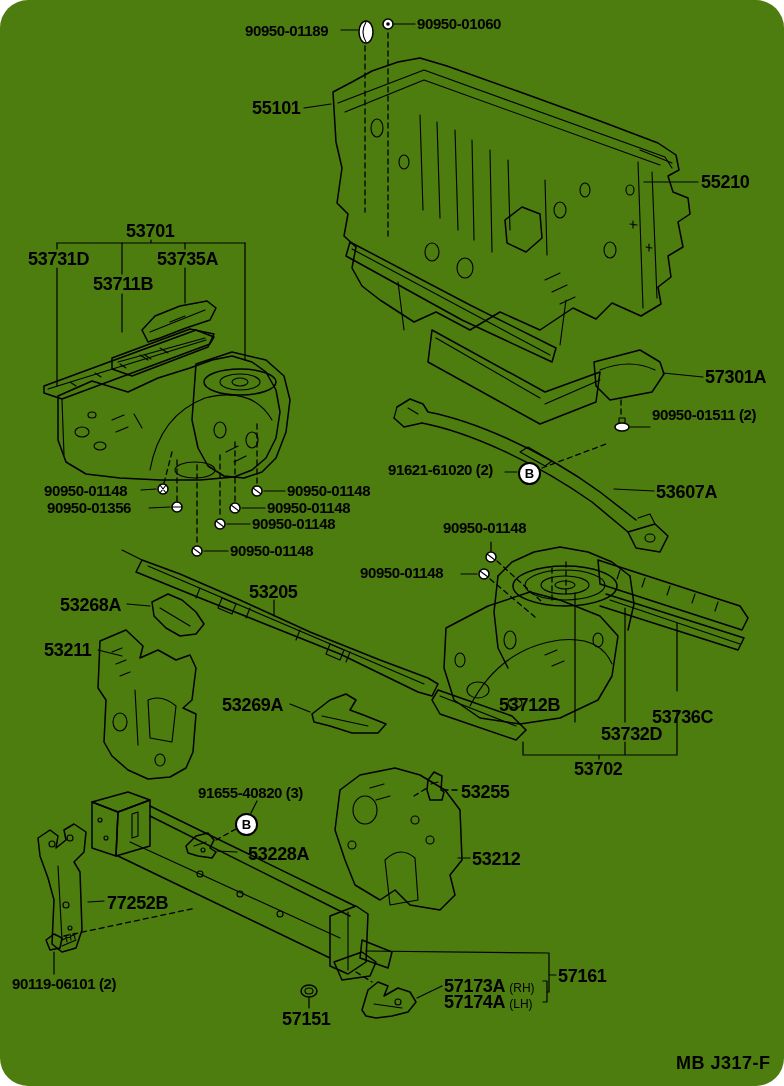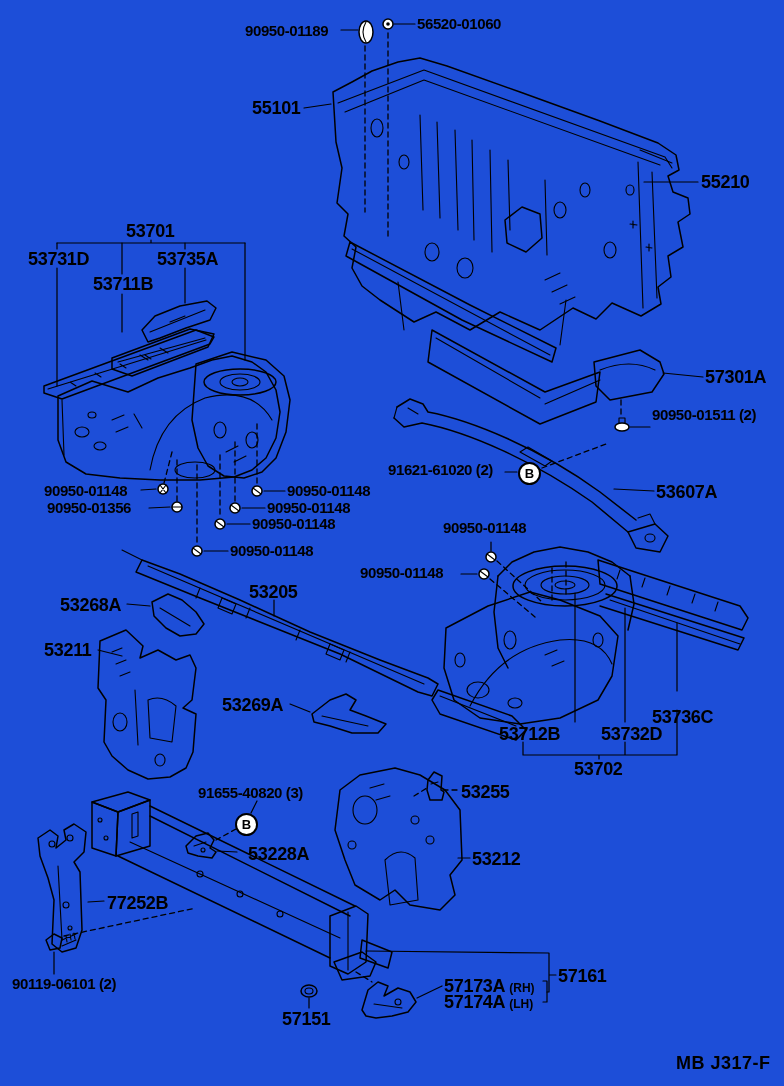--- a/index.html
+++ b/index.html
@@ -1,29 +1,29 @@
 <!DOCTYPE html>
 <html><head>
 <meta charset="utf-8">
 <style>
   html,body{margin:0;padding:0;background:#fff;}
-  .stage{position:relative;width:784px;height:1086px;background:#1d4ed8;overflow:hidden;
-         font-family:"Liberation Sans",sans-serif;color:#000;}
+  .stage{position:relative;width:784px;height:1086px;background:#4d7c0f;overflow:hidden;
+         font-family:"Liberation Sans",sans-serif;color:#000;border-radius:28px;}
   .art{position:absolute;left:0;top:0;width:784px;height:1086px;}
   .art path,.art line,.art polyline,.art polygon,.art ellipse,.art circle,.art rect{
       stroke:#000;fill:none;stroke-width:1.5;stroke-linecap:round;stroke-linejoin:round;}
   .art .thin{stroke-width:1.1;}
   .art .dash{stroke-dasharray:5 4;stroke-width:1.3;}
   .art .lead{stroke-width:1.2;}
   .art .fill{fill:#fff;}
   .art .solid{fill:#000;stroke:none;}
   .lbl{position:absolute;font-weight:700;font-size:18px;line-height:1;white-space:nowrap;
        letter-spacing:-0.3px;}
   .lbl.small{font-size:15px;letter-spacing:-0.4px;}
-  .lbl .sub{font-size:12px;font-weight:700;margin-left:4px;letter-spacing:0;}
+  .lbl .sub{font-size:12px;font-weight:400;margin-left:4px;letter-spacing:0;}
   .callout{position:absolute;width:23px;height:23px;border:2.3px solid #000;border-radius:50%;
        box-sizing:border-box;display:flex;align-items:center;justify-content:center;
        font-weight:700;font-size:13px;background:#fff;}
   .footer{position:absolute;font-weight:700;font-size:18px;letter-spacing:0.5px;}
 </style>
 </head>
 <body>
 
 <div class="stage">
 
@@ -267,21 +267,21 @@
     <path class="lead" d="M309,998 L309,1008"></path>
     <path class="dash" d="M356,972 L372,982"></path>
     <line class="lead" x1="417" y1="998" x2="442" y2="986"></line>
 
     <path class="lead" d="M366,951 L549,953 L549,992 M549,975 L556,975 M547,992 L549,992"></path>
     <path class="lead" d="M543,981 L547,981 L547,1002 L543,1002"></path>
   </g>
 </svg>
 
 <div class="lbl small" style="left:245px;top:23px">90950-01189</div>
-<div class="lbl small" style="left:417px;top:16px">56520-01060</div>
+<div class="lbl small" style="left:417px;top:16px">90950-01060</div>
 <div class="lbl" style="left:252px;top:99px">55101</div>
 <div class="lbl" style="left:701px;top:173px">55210</div>
 <div class="lbl" style="left:126px;top:222px">53701</div>
 <div class="lbl" style="left:28px;top:250px">53731D</div>
 <div class="lbl" style="left:157px;top:250px">53735A</div>
 <div class="lbl" style="left:93px;top:275px">53711B</div>
 <div class="lbl" style="left:705px;top:368px">57301A</div>
 <div class="lbl small" style="left:652px;top:407px">90950-01511 (2)</div>
 <div class="lbl small" style="left:388px;top:462px">91621-61020 (2)</div>
 <div class="lbl" style="left:656px;top:483px">53607A</div>
@@ -291,21 +291,21 @@
 <div class="lbl small" style="left:267px;top:500px">90950-01148</div>
 <div class="lbl small" style="left:252px;top:516px">90950-01148</div>
 <div class="lbl small" style="left:230px;top:543px">90950-01148</div>
 <div class="lbl small" style="left:443px;top:520px">90950-01148</div>
 <div class="lbl small" style="left:360px;top:565px">90950-01148</div>
 <div class="lbl" style="left:60px;top:596px">53268A</div>
 <div class="lbl" style="left:249px;top:583px">53205</div>
 <div class="lbl" style="left:44px;top:641px">53211</div>
 <div class="lbl" style="left:222px;top:696px">53269A</div>
 <div class="lbl" style="left:652px;top:708px">53736C</div>
-<div class="lbl" style="left:499px;top:725px">53712B</div>
+<div class="lbl" style="left:499px;top:696px">53712B</div>
 <div class="lbl" style="left:601px;top:725px">53732D</div>
 <div class="lbl" style="left:574px;top:760px">53702</div>
 <div class="lbl small" style="left:198px;top:785px">91655-40820 (3)</div>
 <div class="lbl" style="left:248px;top:845px">53228A</div>
 <div class="lbl" style="left:461px;top:783px">53255</div>
 <div class="lbl" style="left:472px;top:850px">53212</div>
 <div class="lbl" style="left:107px;top:894px">77252B</div>
 <div class="lbl small" style="left:12px;top:976px">90119-06101 (2)</div>
 <div class="lbl" style="left:282px;top:1010px">57151</div>
 <div class="lbl" style="left:558px;top:967px">57161</div>

